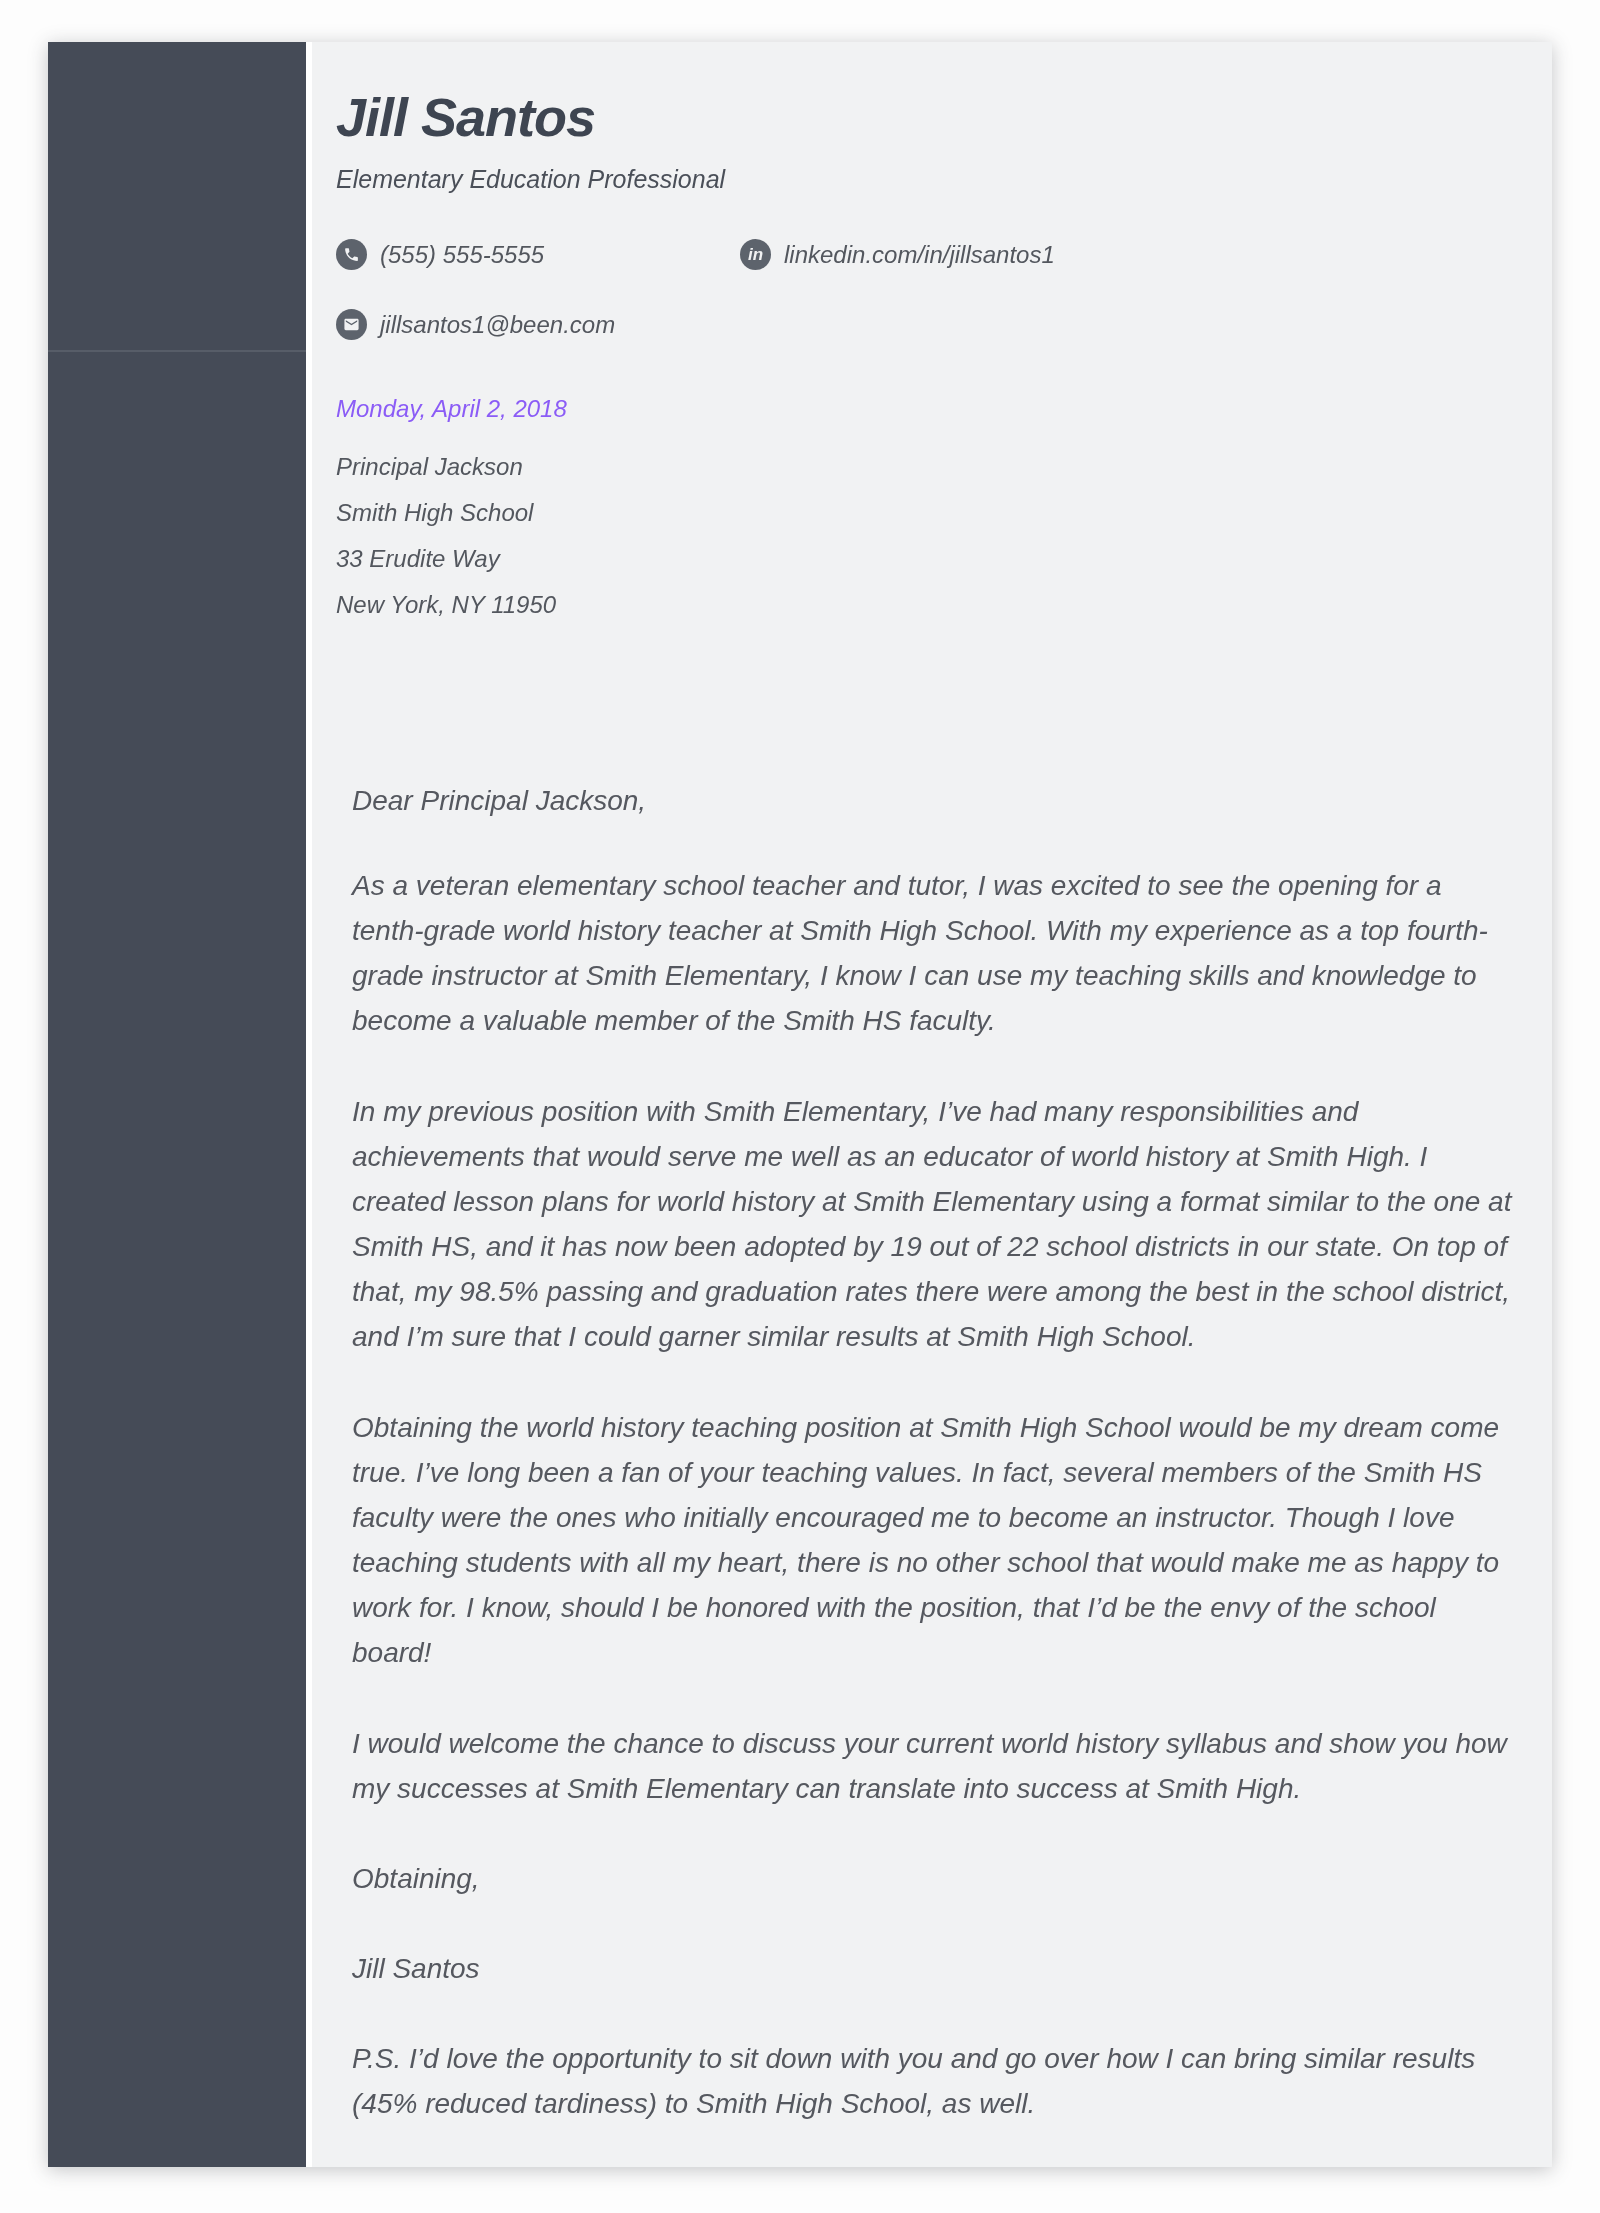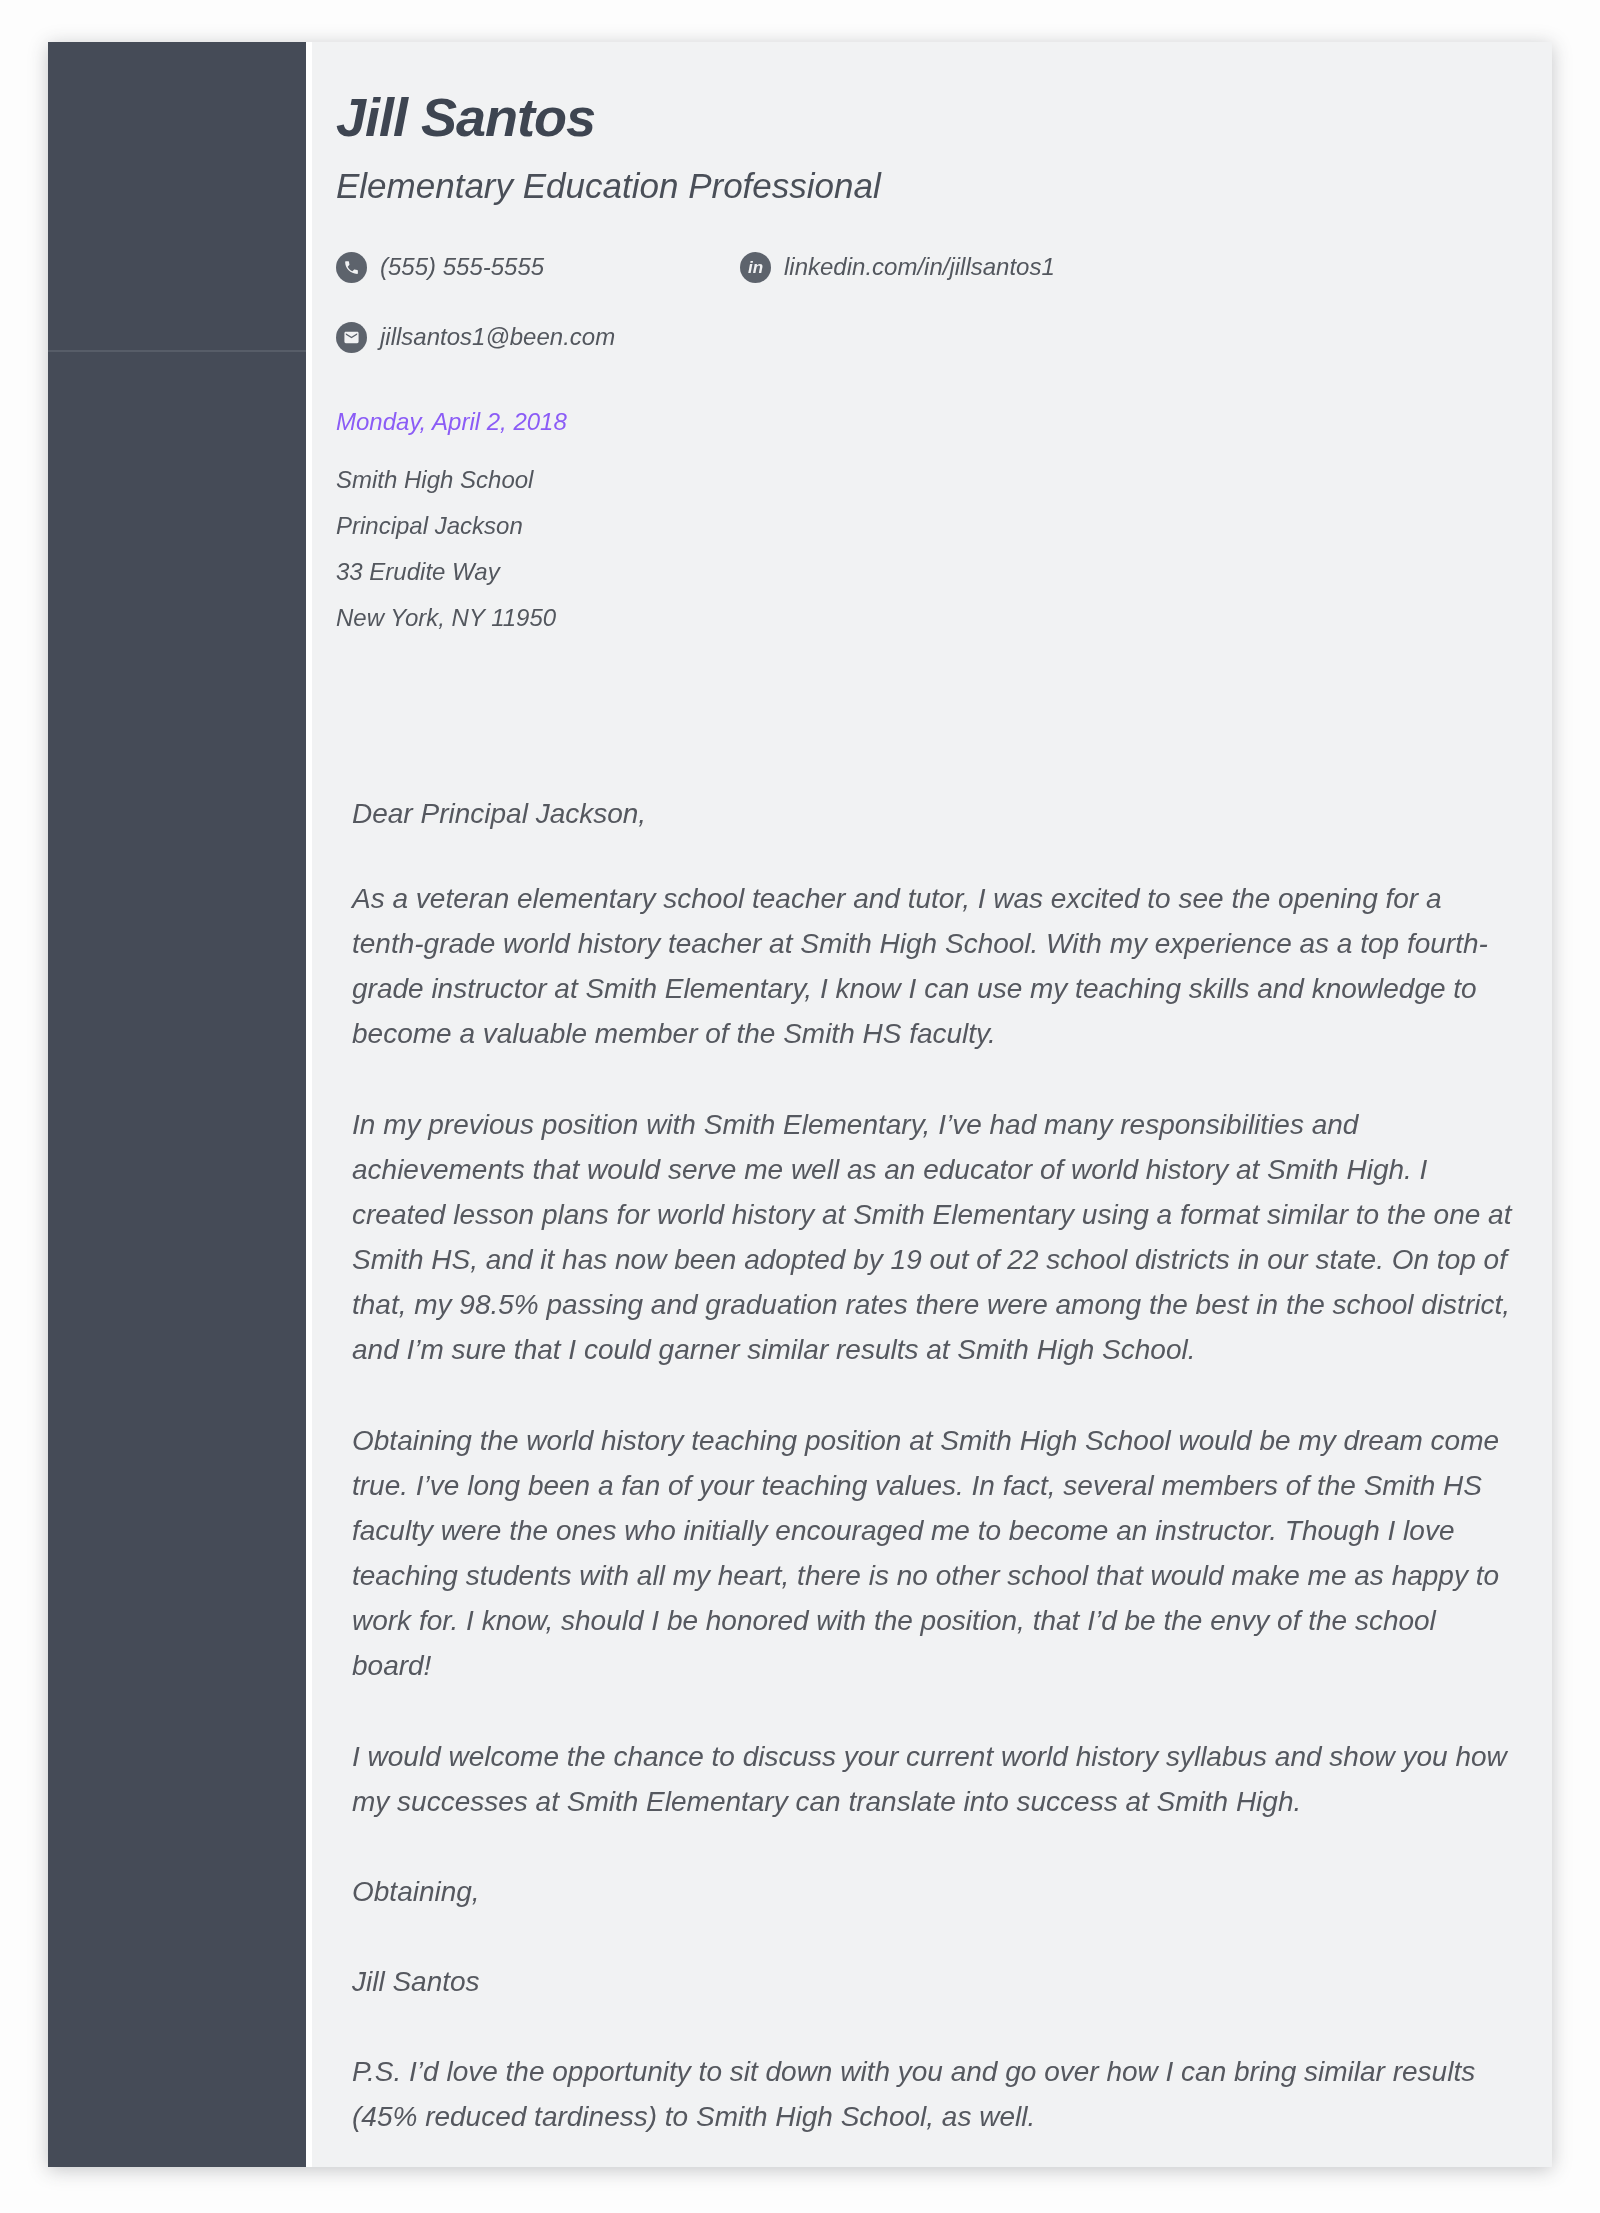--- a/index.html
+++ b/index.html
@@ -55,21 +55,21 @@
   h1.person-name {
     margin: 0;
     font-size: 54px;
     font-weight: 700;
     letter-spacing: -1px;
     color: #3e4551;
     line-height: 1.15;
   }
   .subtitle {
     margin-top: 16px;
-    font-size: 35px;
+    font-size: 25px;
     font-weight: 400;
     color: #4a4f58;
     line-height: 1.25;
   }
   .contacts {
     margin-top: 44px;
     display: grid;
     grid-template-columns: 404px auto;
     row-gap: 39px;
     align-items: center;
@@ -158,22 +158,22 @@
               <path fill="#f1f2f3" d="M20 4H4c-1.1 0-1.99.9-1.99 2L2 18c0 1.1.9 2 2 2h16c1.1 0 2-.9 2-2V6c0-1.1-.9-2-2-2zm0 4l-8 5-8-5V6l8 5 8-5v2z"></path>
             </svg>
           </span>
           <span>jillsantos1@been.com</span>
         </div>
       </div>
 
       <div class="date">Monday, April 2, 2018</div>
 
       <div class="recipient">
+        <div>Principal Jackson</div>
         <div>Smith High School</div>
-        <div>Principal Jackson</div>
         <div>33 Erudite Way</div>
         <div>New York, NY 11950</div>
       </div>
 
       <p class="salutation">Dear Principal Jackson,</p>
 
       <p class="para first">As a veteran elementary school teacher and tutor, I was excited to see the opening for a tenth-grade world history teacher at Smith High School. With my experience as a top fourth-grade instructor at Smith Elementary, I know I can use my teaching skills and knowledge to become a valuable member of the Smith HS faculty.</p>
       <p class="para">In my previous position with Smith Elementary, I’ve had many responsibilities and achievements that would serve me well as an educator of world history at Smith High. I created lesson plans for world history at Smith Elementary using a format similar to the one at Smith HS, and it has now been adopted by 19 out of 22 school districts in our state. On top of that, my 98.5% passing and graduation rates there were among the best in the school district, and I’m sure that I could garner similar results at Smith High School.</p>
       <p class="para">Obtaining the world history teaching position at Smith High School would be my dream come true. I’ve long been a fan of your teaching values. In fact, several members of the Smith HS faculty were the ones who initially encouraged me to become an instructor. Though I love teaching students with all my heart, there is no other school that would make me as happy to work for. I know, should I be honored with the position, that I’d be the envy of the school board!</p>
       <p class="para">I would welcome the chance to discuss your current world history syllabus and show you how my successes at Smith Elementary can translate into success at Smith High.</p>

